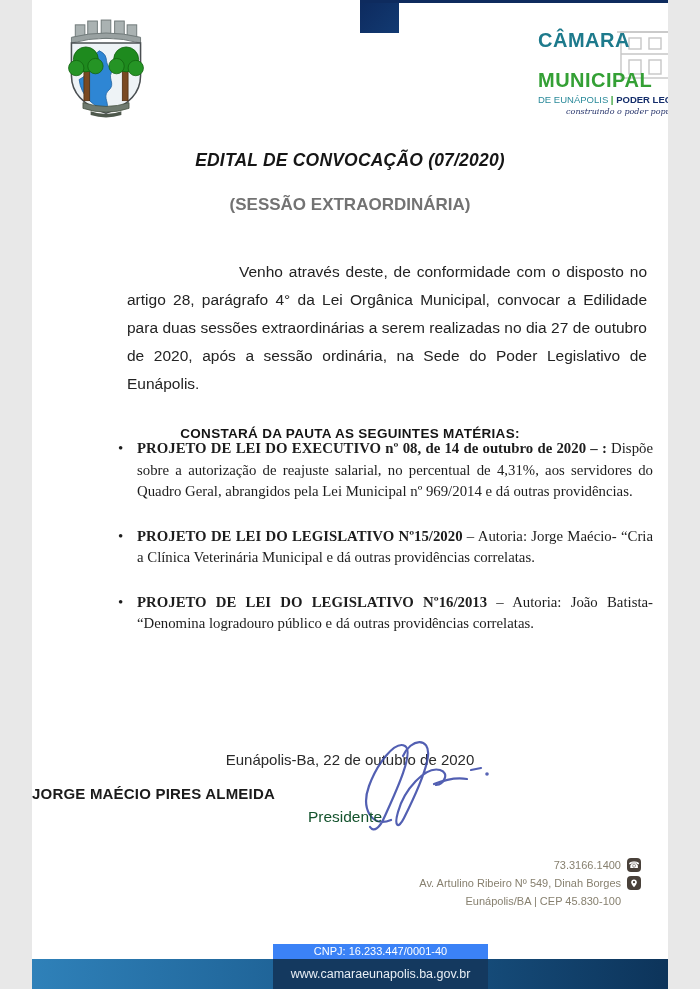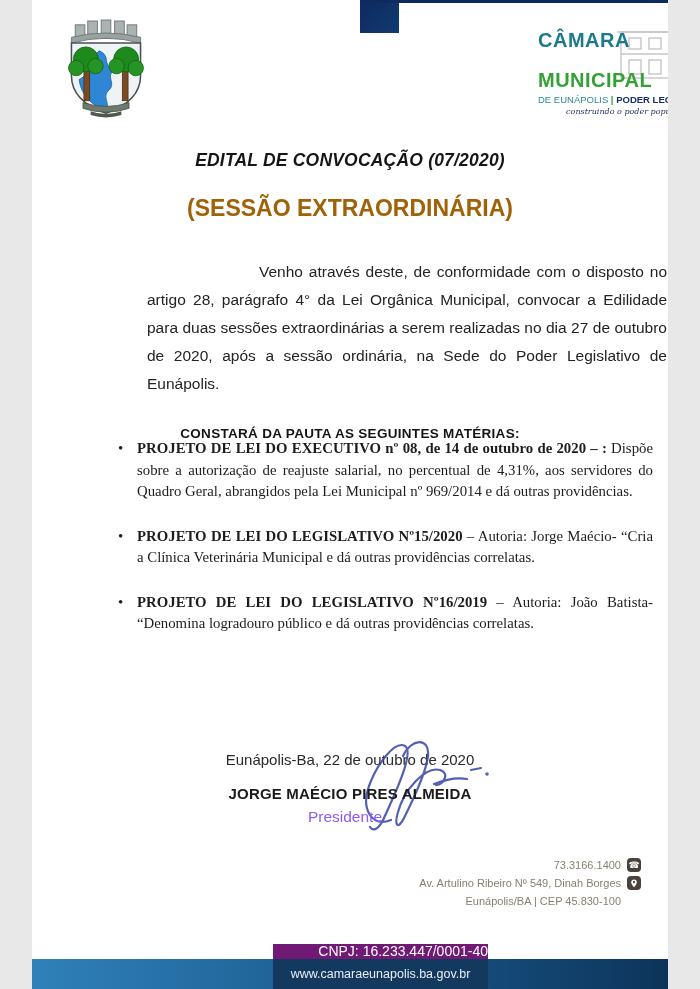--- a/index.html
+++ b/index.html
@@ -22,61 +22,61 @@
   .logo-l3 { font-size:9.5px; margin-top:5px; color:#2a8a9a; white-space:nowrap; }
   .logo-l3 .sep { color:#34a035; font-weight:bold; }
   .logo-l3 .bold-part { color:#152e6b; font-weight:bold; }
   .logo-l4 { font-family:"DejaVu Serif", serif; font-style:italic; font-size:8px;
              color:#223068; text-align:center; margin-top:3px; width:172px; }
 
   
   .doc-title-1 { position:absolute; left:0; right:0; top:150px; text-align:center;
                  font-size:17.5px; font-weight:bold; color:#161616; letter-spacing:.2px;font-style:italic; }
   .doc-title-2 { position:absolute; left:0; right:0; top:195px; text-align:center;
-                 font-size:23px; font-weight:bold; color:#a16207; }
+                 font-size:17px; font-weight:bold; color:#737373; }
 
   
   .intro { position:absolute; left:95px; top:258px; width:520px;
            font-size:15.5px; line-height:28px; color:#232323;
-           text-align:justify; text-indent:112px;margin-left:20px; }
+           text-align:justify; text-indent:112px; }
 
   
   .agenda-heading { position:absolute; left:0; right:0; top:381px; text-align:center;
                     font-size:13.5px; font-weight:bold; color:#141414; letter-spacing:.3px;margin-top:45px; }
 
   
   .agenda { position:absolute; left:84px; top:438px; width:537px; list-style:none; }
   .agenda li { position:relative; padding-left:21px; margin-bottom:23px;
                font-family:"Liberation Serif", serif; font-size:14.8px;
                line-height:21.5px; color:#1d1d1d; text-align:justify; }
   .agenda li::before { content:"•"; position:absolute; left:2px; top:0; font-size:15px; }
   .agenda .lead { font-weight:bold; }
 
   
   .date-line { position:absolute; left:0; right:0; top:729px; text-align:center;
                font-size:15px; color:#2a2a2a;margin-top:22px; }
   .signature { position:absolute; left:305px; top:722px; width:160px; height:118px; }
-  .signer-name { position:absolute; left:0; right:0; top:785px; text-align:center;
+  .signer-name { position:absolute; left:0; right:0; top:785px; text-align:left;
                  font-size:15px; font-weight:bold; color:#1b1b1b; letter-spacing:.2px; }
   .signer-title { position:absolute; left:0; right:10px; top:808px; text-align:center;
-                  font-size:15.5px; color:#8b5cf6; }
+                  font-size:15.5px; color:#14532d; }
 
   
   .contact { position:absolute; right:27px; top:858px;text-align:right; }
   .contact-row { display:flex; justify-content:flex-end; align-items:center;
                  gap:6px; margin-bottom:4px; font-size:11px; color:#87806f; }
   .contact-row .ic { width:14px; height:14px; border-radius:4px; background:#49413a;
                      display:flex; align-items:center; justify-content:center; flex:0 0 14px; }
   .contact-row .ic.hidden-ic { visibility:hidden; }
   .contact-row .ic .glyph { color:#ffffff; font-size:9px; line-height:14px; }
 
   
   .cnpj-bar { position:absolute; left:241px; top:944px; width:215px; height:15px;
-              background:#701a75; color:#ffffff; font-size:14px; line-height:15px;
-              text-align:right; }
+              background:#3b82f6; color:#ffffff; font-size:11px; line-height:15px;
+              text-align:center; }
   .web-bar { position:absolute; left:0; top:959px; width:700px; height:30px;
              background:linear-gradient(to right,#2f81b9 0%,#1b5c8f 45%,#0a2c50 100%); }
   .web-box { position:absolute; left:241px; top:0; width:215px; height:30px;
              background:#14395f; color:#e8eef5; font-size:12.5px; line-height:30px;
              text-align:center; }
 </style>
 </head>
 <body>
 
 <div class="page">
@@ -140,21 +140,21 @@
   <div class="doc-title-1">EDITAL DE CONVOCAÇÃO (07/2020)</div>
   <div class="doc-title-2">(SESSÃO EXTRAORDINÁRIA)</div>
 
   <p class="intro">Venho através deste, de conformidade com o disposto no artigo 28, parágrafo 4° da Lei Orgânica Municipal, convocar a Edilidade  para duas sessões extraordinárias a serem realizadas no dia 27 de outubro de 2020,  após a sessão ordinária, na Sede do Poder Legislativo de Eunápolis.</p>
 
   <div class="agenda-heading">CONSTARÁ DA PAUTA AS SEGUINTES MATÉRIAS:</div>
 
   <ul class="agenda">
     <li><span class="lead">PROJETO DE LEI DO EXECUTIVO nº 08, de 14 de outubro de 2020 – :</span><span> Dispõe sobre a autorização de reajuste salarial, no percentual de 4,31%, aos servidores do Quadro Geral, abrangidos pela Lei Municipal  nº 969/2014 e dá outras providências.</span></li>
     <li><span class="lead">PROJETO DE LEI DO LEGISLATIVO Nº15/2020</span><span> – Autoria: Jorge Maécio- “Cria a Clínica Veterinária Municipal e dá outras providências correlatas.</span></li>
-    <li><span class="lead">PROJETO DE LEI DO LEGISLATIVO Nº16/2019</span><span> – Autoria: João Batista- “Denomina logradouro público e dá outras providências correlatas.</span></li>
+    <li><span class="lead">PROJETO DE LEI DO LEGISLATIVO Nº16/2013</span><span> – Autoria: João Batista- “Denomina logradouro público e dá outras providências correlatas.</span></li>
   </ul>
 
   <div class="date-line">Eunápolis-Ba, 22 de outubro de 2020</div>
 
   <svg class="signature" viewBox="0 0 160 118">
     <g stroke="#3b4aa8" stroke-width="2.2" fill="none" stroke-linecap="round" opacity="0.88">
       <path d="M54 98 C34 106 24 86 32 64 C40 42 58 18 68 24 C78 30 57 74 47 96 C43 105 37 111 33 105"></path>
       <path d="M66 34 C74 16 93 15 91 34 C89 52 73 84 67 96 C61 108 57 104 61 90 C67 68 88 44 103 48 C113 51 107 62 99 63"></path>
       <path d="M97 62 C107 58 119 55 130 57"></path>
       <path d="M134 48 L144 46"></path>

